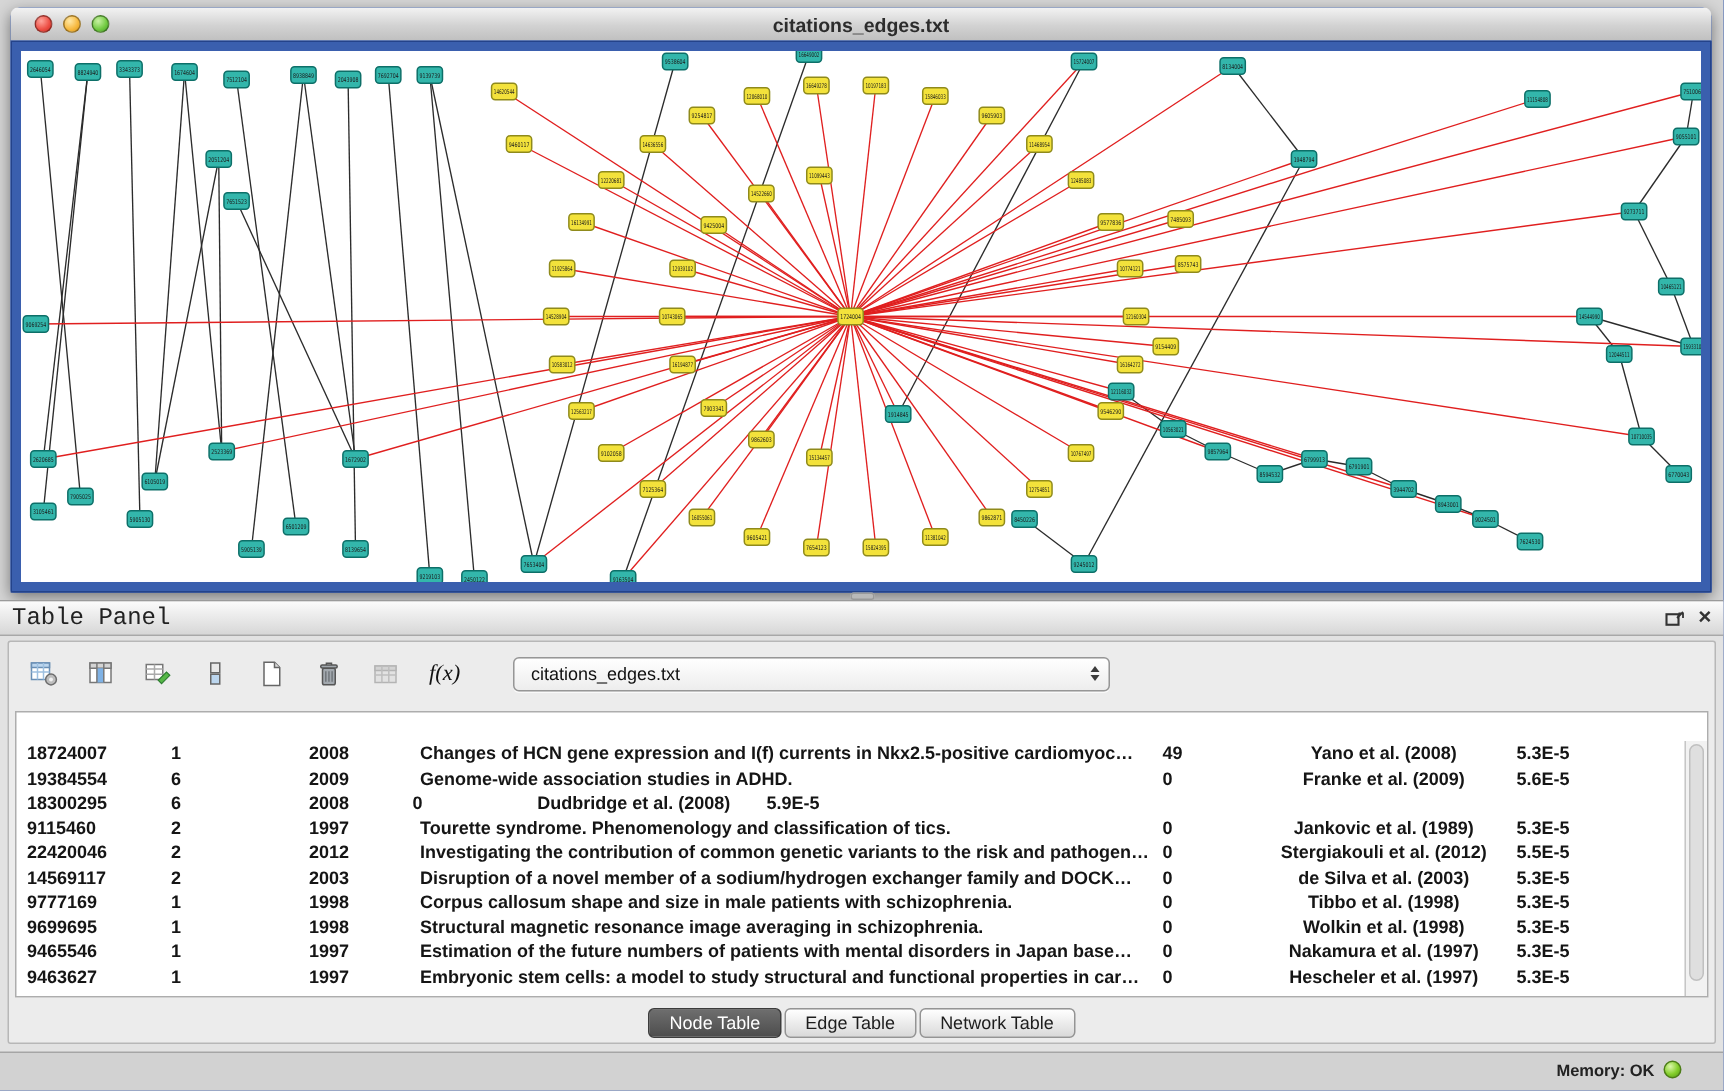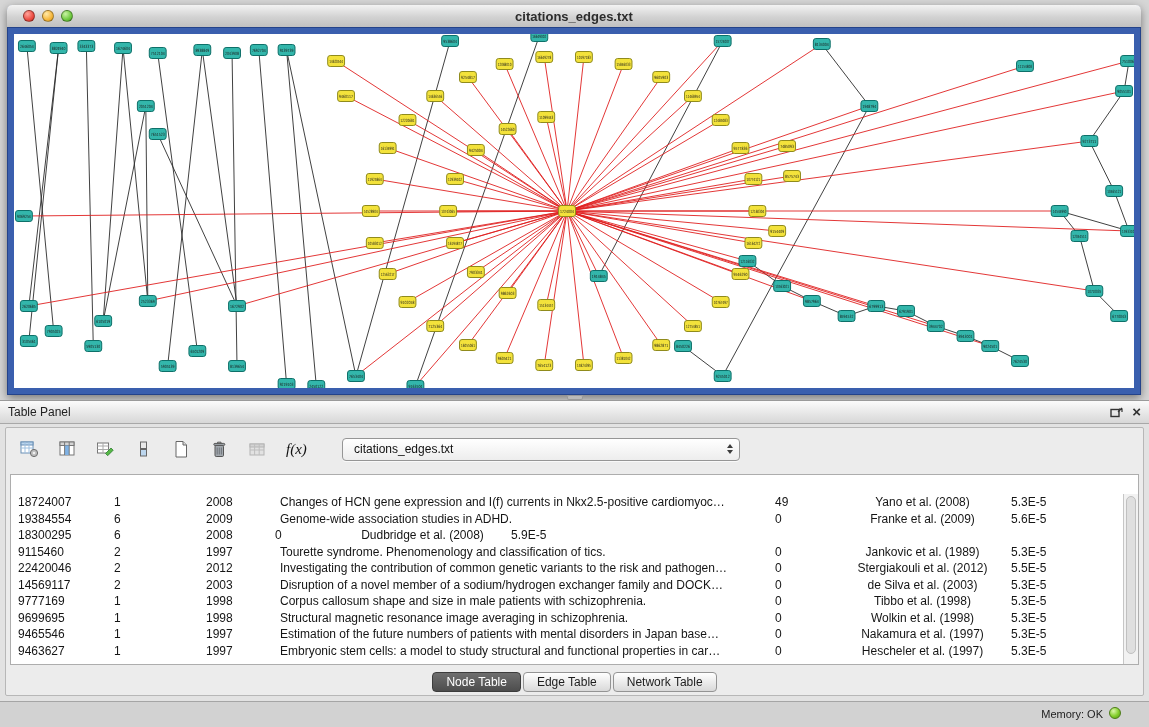--- a/index.html
+++ b/index.html
@@ -42,21 +42,21 @@
   .table-panel{
     position:absolute;left:0;top:400px;width:1149px;height:302px;
     background:#e2e2e2;border-top:1px solid #9a9a9a;border-bottom:1px solid #a5a5a5;
     box-sizing:border-box;
   }
   .panel-header{
     height:22px;background:linear-gradient(#fbfbfb,#d7d7d7);
     border-bottom:1px solid #a8a8a8;position:relative;
     display:flex;align-items:center;
   }
-  .panel-title{font-size:12px;color:#222;padding-left:8px;}
+  .panel-title{font-size:16px;color:#222;padding-left:8px;font-family:Liberation Mono, monospace;}
   .hdr-icons{position:absolute;right:8px;top:0;height:22px;display:flex;align-items:center;gap:9px;}
   .float-ic svg{display:block;}
   .close-ic{font-size:15px;font-weight:bold;color:#333;line-height:14px;cursor:default;}
   .panel-content{
     position:absolute;left:5px;right:5px;top:26px;bottom:5px;
     background:#ececec;border:1px solid #b7b7b7;border-radius:2px;
   }
   
   .toolbar{position:absolute;left:0;right:0;top:0;height:42px;display:flex;align-items:center;padding-left:14px;}
   .tool-btn{
@@ -78,21 +78,21 @@
   .table-wrap{
     position:absolute;left:4px;right:4px;top:46px;bottom:30px;
     background:#ffffff;border:1px solid #adadad;overflow:hidden;
   }
   .thead{display:flex;height:19px;border-bottom:1px solid #9eb4c6;}
   .hcell{
     box-sizing:border-box;height:19px;line-height:18px;font-size:12px;color:#1b1b1b;
     text-align:center;background:linear-gradient(#e9f3fb,#cfe4f4);
     border-right:1px solid #b2c7d9;white-space:nowrap;overflow:hidden;
   }
-  .tbody{position:absolute;left:0;right:15px;top:19px;bottom:0;overflow:hidden;}
+  .tbody{position:absolute;left:0;right:15px;top:19px;bottom:0;overflow:hidden;font-weight:bold;}
   .trow{display:flex;height:16.5px;line-height:16.5px;}
   .cell{
     box-sizing:border-box;font-size:12px;color:#151515;
     white-space:nowrap;overflow:hidden;text-overflow:ellipsis;
   }
   .c0{width:95px;padding-left:7px;}
   .c1{width:92px;padding-left:8px;}
   .c2{width:72px;padding-left:8px;}
   .c3{width:500px;padding-left:10px;}
   .c4{width:70px;padding-left:5px;}
@@ -107,21 +107,21 @@
   
   .tabs{position:absolute;left:0;right:0;bottom:3px;display:flex;justify-content:center;gap:2px;}
   .tab{
     height:20px;padding:0 13px;font-size:12px;font-family:"Liberation Sans",sans-serif;
     border:1px solid #949494;border-radius:4px;color:#1d1d1d;
     background:linear-gradient(#ffffff,#d9d9d9);
   }
   .tab.active{background:linear-gradient(#6e6e6e,#4d4d4d);color:#fff;border-color:#3c3c3c;}
   
   .statusbar{position:absolute;left:0;top:702px;width:1149px;height:25px;background:#d2d2d2;}
-  .mem{position:absolute;right:46px;top:6px;font-size:11px;color:#222;}
+  .mem{position:absolute;right:46px;top:6px;font-size:11px;color:#222;font-weight:bold;}
   .mem-dot{
     position:absolute;right:28px;top:5px;width:12px;height:12px;border-radius:50%;
     background:radial-gradient(circle at 35% 30%,#dcf7ab,#83ce2a 55%,#539519);
     border:1px solid #4c7d17;box-sizing:border-box;
   }
 </style>
 </head>
 <body>
 
 <div class="net-window">

